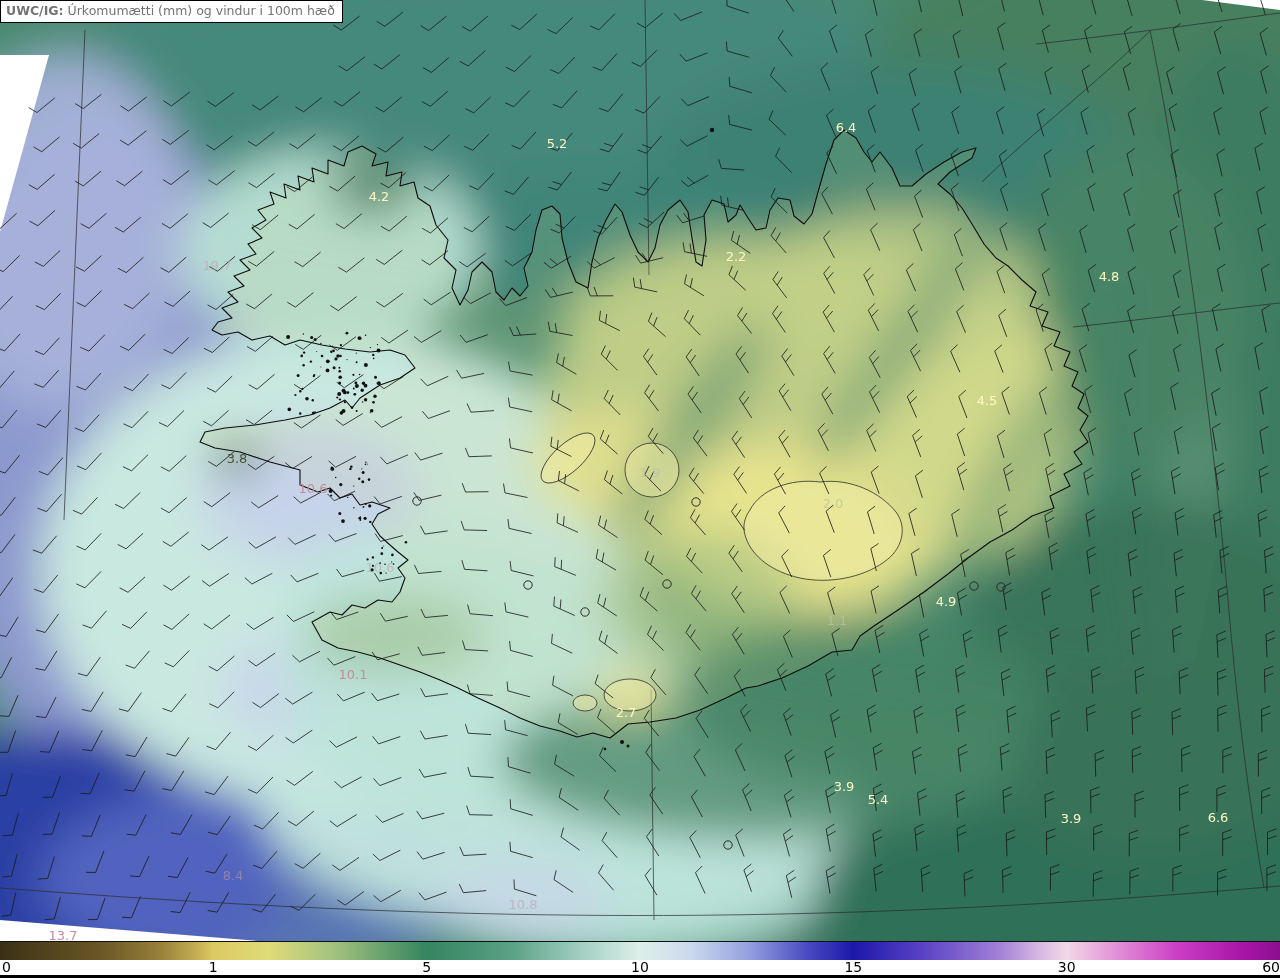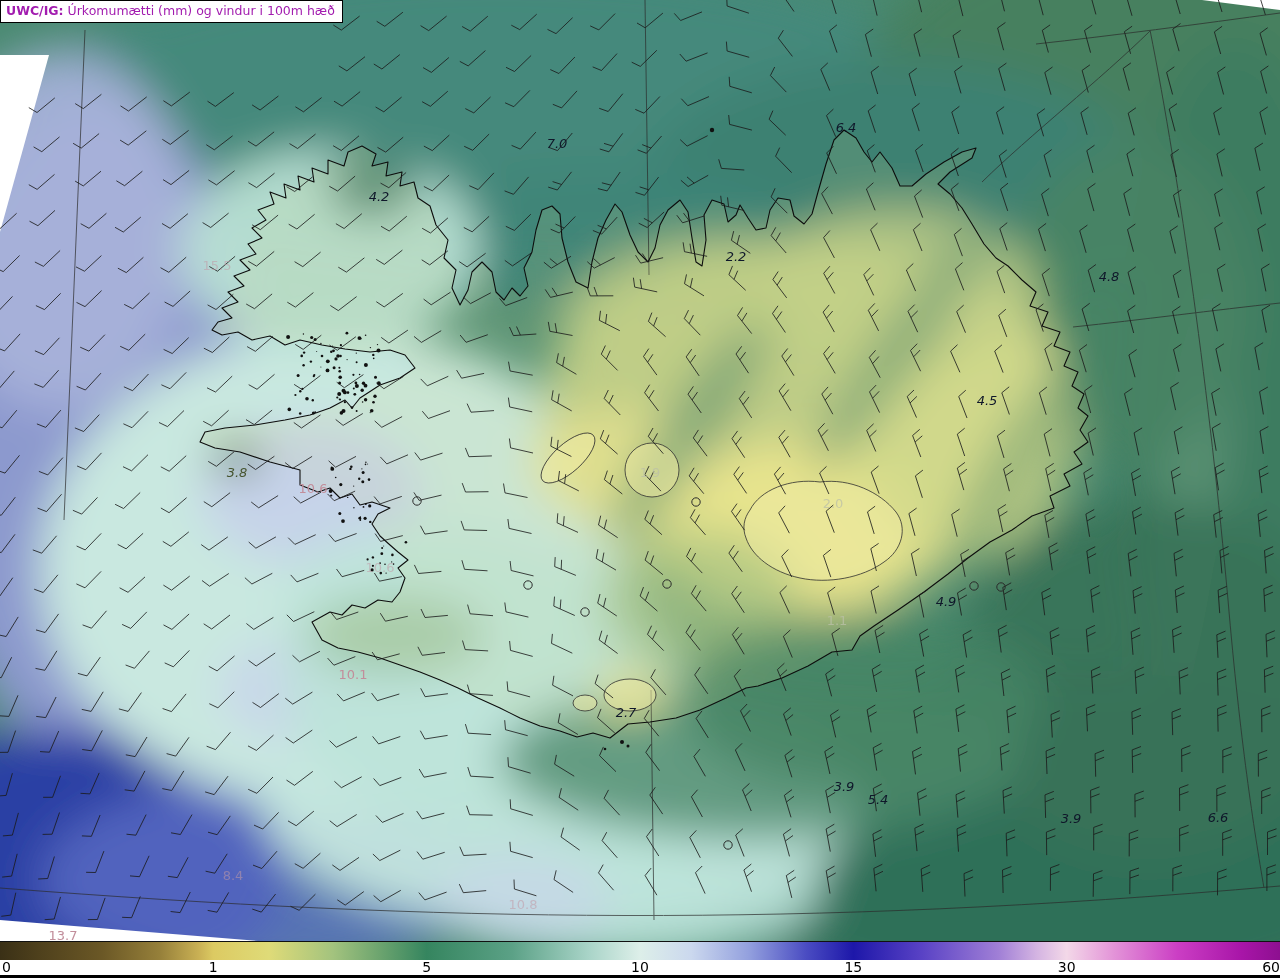--- a/index.html
+++ b/index.html
@@ -1,27 +1,27 @@
 <!DOCTYPE html>
 <html><head>
 <meta charset="utf-8">
 <style>
   html,body{margin:0;padding:0;background:#222;}
   .stage{position:relative;width:1280px;height:978px;overflow:hidden;background:#4A8A71;
          font-family:"DejaVu Sans","Liberation Sans",sans-serif;}
   #mapsvg{position:absolute;left:0;top:0;}
   #map-labels{position:absolute;left:0;top:0;width:1280px;height:941px;pointer-events:none;}
   .mlab{position:absolute;font-size:13px;transform:translate(-50%,-50%);white-space:nowrap;}
-  .tone-light{color:#0f172a;font-style:italic;}
+  .tone-light{color:#fef9c3;}
   .tone-pink{color:#c28e9b;}
   .tone-pinkfaint{color:#c29aa6;opacity:.55;}
   .tone-dark{color:#46542f;}
   .tone-faint{color:#bcc0a8;opacity:.75;}
   .title-box{position:absolute;left:0;top:0;background:#fff;border:1px solid #000;
-             padding:2px 7px 3px 5px;font-size:12.5px;line-height:1.3;color:#a21caf;z-index:5;}
+             padding:2px 7px 3px 5px;font-size:12.5px;line-height:1.3;color:#737373;z-index:5;}
   .title-box b{font-weight:bold;}
   .colorbar{position:absolute;left:0;top:941px;width:1280px;height:37px;background:#fff;
             border-bottom:3px solid #000;box-sizing:border-box;}
   .cb-strip{display:block;border-top:1px solid #111;}
   .cb-labels{position:relative;width:1280px;height:15px;font-size:14px;color:#000;}
   .cb-tick{position:absolute;top:-1px;transform:translateX(-50%);}
   .cb-tick.first{transform:none;left:2px !important;}
   .cb-tick.last{transform:translateX(-100%);}
 </style>
 </head>
@@ -269,40 +269,40 @@
         <circle cx="696" cy="502" r="4.2"></circle>
         <circle cx="667" cy="584" r="4.2"></circle>
         <circle cx="585" cy="612" r="4.2"></circle>
         <circle cx="417" cy="501" r="4.2"></circle>
         <circle cx="528" cy="585" r="4.2"></circle>
         <circle cx="728" cy="845" r="4.2"></circle>
       </g>
   </svg>
 
   <div id="map-labels">
-      <span class="mlab tone-light" style="left: 557px; top: 143px;">7.0</span>
+      <span class="mlab tone-light" style="left: 557px; top: 143px;">5.2</span>
       <span class="mlab tone-light" style="left: 846px; top: 127px;">6.4</span>
       <span class="mlab tone-light" style="left: 379px; top: 196px;">4.2</span>
       <span class="mlab tone-light" style="left: 736px; top: 256px;">2.2</span>
       <span class="mlab tone-light" style="left: 1081px; top: 276px; margin-left: 28px;">4.8</span>
       <span class="mlab tone-light" style="left: 987px; top: 400px;">4.5</span>
       <span class="mlab tone-light" style="left: 946px; top: 601px;">4.9</span>
       <span class="mlab tone-light" style="left: 878px; top: 799px;">5.4</span>
       <span class="mlab tone-light" style="left: 844px; top: 786px;">3.9</span>
       <span class="mlab tone-light" style="left: 1071px; top: 818px;">3.9</span>
       <span class="mlab tone-light" style="left: 1218px; top: 817px;">6.6</span>
       <span class="mlab tone-light" style="left: 626px; top: 712px;">2.7</span>
-      <span class="mlab tone-pinkfaint" style="left: 217px; top: 265px;">15.5</span>
+      <span class="mlab tone-pinkfaint" style="left: 217px; top: 265px;">19.7</span>
       <span class="mlab tone-pink" style="left: 313px; top: 488px;">10.6</span>
       <span class="mlab tone-pinkfaint" style="left: 380px; top: 567px;">10.6</span>
       <span class="mlab tone-pink" style="left: 353px; top: 674px;">10.1</span>
       <span class="mlab tone-pinkfaint" style="left: 233px; top: 875px;">8.4</span>
       <span class="mlab tone-pinkfaint" style="left: 523px; top: 904px;">10.8</span>
       <span class="mlab tone-pink" style="left: 63px; top: 935px;">13.7</span>
-      <span class="mlab tone-dark" style="left: 237px; top: 472px; font-style: italic;">3.8</span>
+      <span class="mlab tone-dark" style="left: 237px; top: 458px;">3.8</span>
       <span class="mlab tone-faint" style="left: 650px; top: 472px; text-align: center;">1.9</span>
       <span class="mlab tone-faint" style="left: 833px; top: 503px;">2.0</span>
       <span class="mlab tone-faint" style="left: 837px; top: 620px;">1.1</span>
     </div>
 
   <div class="title-box">
     <div><b>UWC/IG:</b><span> Úrkomumætti (mm) og vindur i 100m hæð</span></div>
   </div>
 
   <div class="colorbar">

